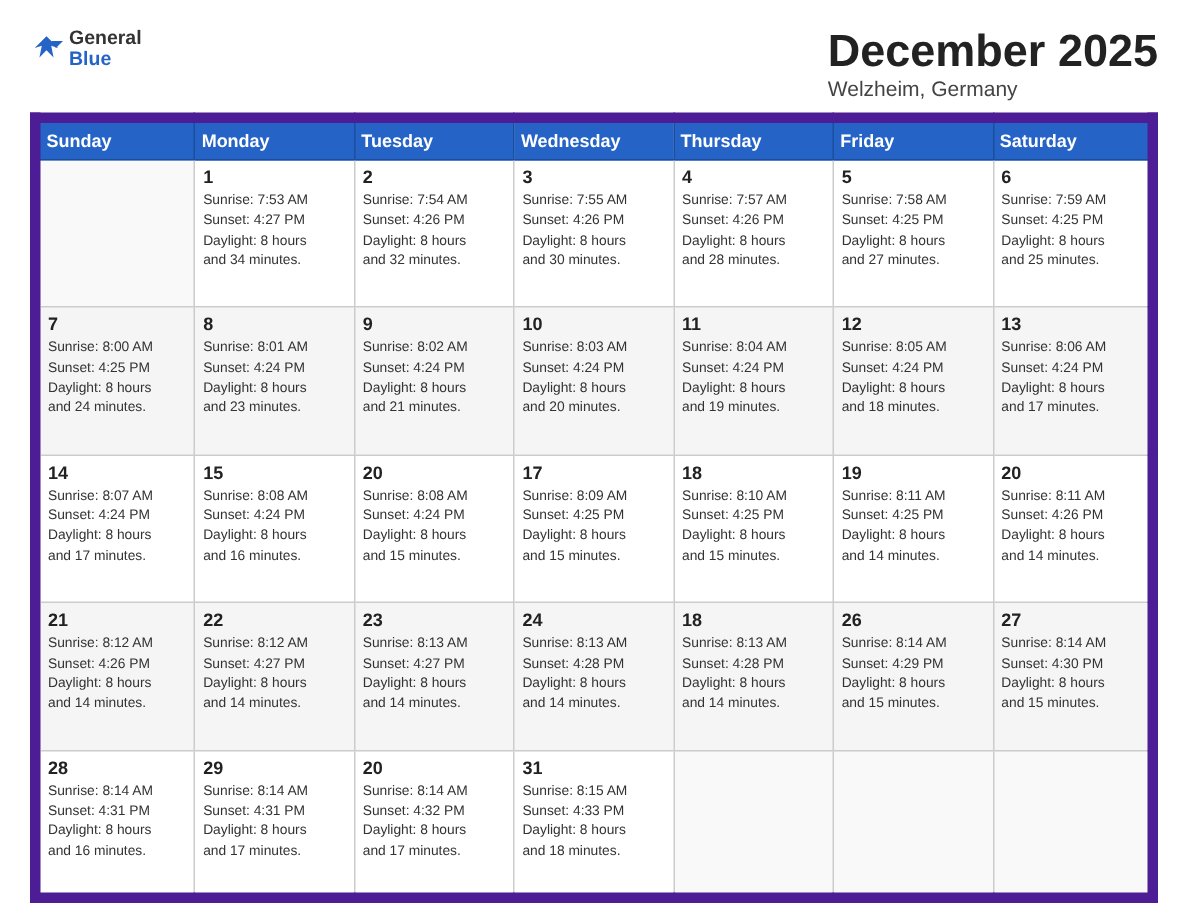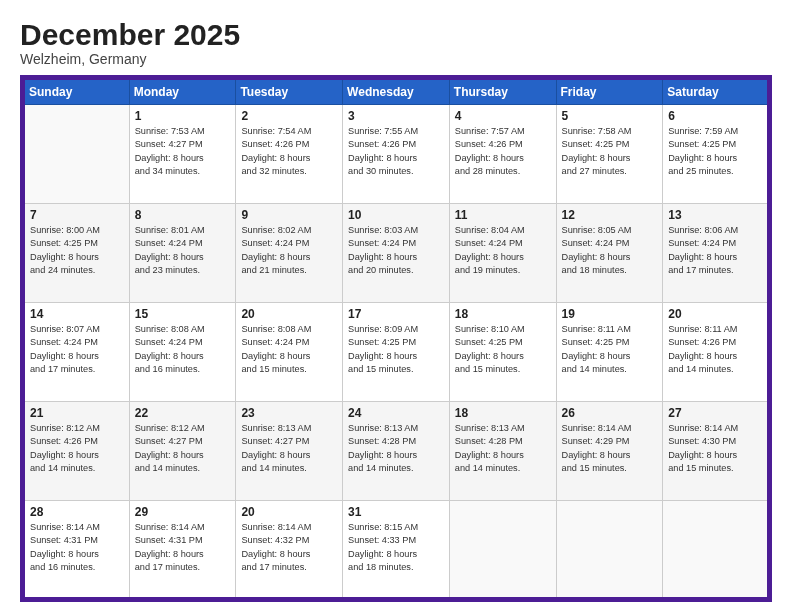--- a/index.html
+++ b/index.html
@@ -49,21 +49,21 @@
       font-weight: bold;
       color: #222;
       line-height: 1.1;
     }
     .location {
       font-size: 14px;
       color: #444;
     }
     .calendar {
       flex: 1;
-      border: 5px solid #4c1d95;
+      border: 7px solid #4c1d95;
       border-collapse: collapse;
       width: 100%;
       table-layout: fixed;
     }
     .calendar th {
       background: #2563c7;
       color: #fff;
       font-size: 12px;
       font-weight: bold;
       padding: 5px 4px;
@@ -96,20 +96,30 @@
     }
     .row-shade {
       background: #f5f5f5;
     }
   </style>
 </head>
 <body>
 
 <div class="page">
   <div class="header">
+    <div class="logo">
+      <svg class="logo-bird" viewBox="0 0 28 28">
+        <polygon points="14,4 24,14 18,12 20,22 14,16 8,22 10,12 4,14" fill="#2563c7"></polygon>
+        <polygon points="18,8 28,8 22,14" fill="#2563c7"></polygon>
+      </svg>
+      <div class="logo-text">
+        <span class="logo-general">General</span>
+        <span class="logo-blue">Blue</span>
+      </div>
+    </div>
     <div class="title-block">
       <div class="month-title">December 2025</div>
       <div class="location">Welzheim, Germany</div>
     </div>
   </div>
 
   <table class="calendar">
     <thead>
       <tr>
           <th>Sunday</th>

